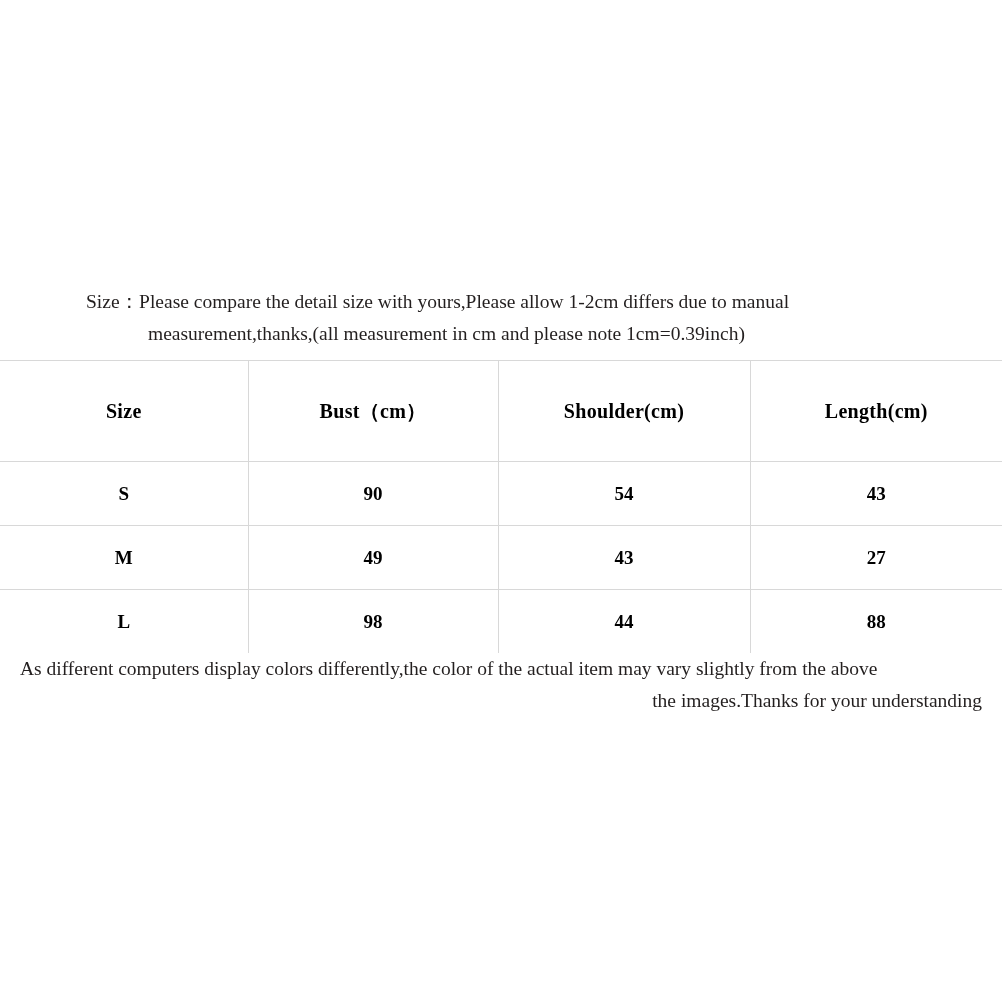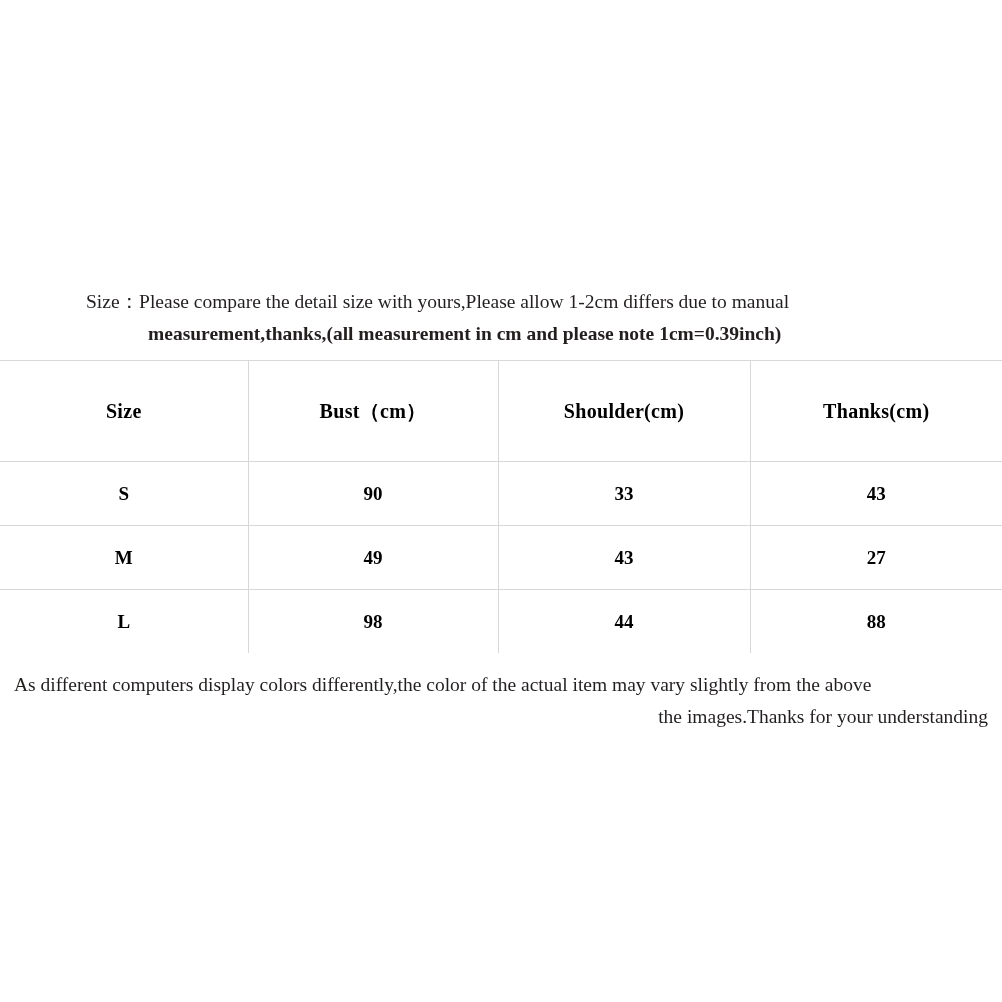--- a/index.html
+++ b/index.html
@@ -37,21 +37,20 @@
   }
   .intro .intro-line {
     display: block;
     text-align: left;
   }
   .intro .intro-line-1 {
     text-indent: 26px;
   }
   .intro .intro-line-2 {
     text-indent: 88px;
-    font-weight: bold;
   }
   table.size-table {
     width: 1002px;
     border-collapse: collapse;
     margin-top: 10px;
     table-layout: fixed;
   }
   table.size-table col.c0 { width: 248px; }
   table.size-table col.c1 { width: 250px; }
   table.size-table col.c2 { width: 252px; }
@@ -79,22 +78,22 @@
     border-left: none;
   }
   table.size-table tr td:last-child,
   table.size-table tr th:last-child {
     border-right: none;
   }
   table.size-table tbody tr:last-child td {
     border-bottom: none;
   }
   .footnote {
-    margin-top: 16px;
-    padding: 0 14px;
+    margin-top: 0;
+    padding: 0 20px;
     font-size: 19.5px;
     line-height: 32px;
     color: #231f1f;
   }
   .footnote .fn-line-1 {
     display: block;
     text-align: left;
   }
   .footnote .fn-line-2 {
     display: block;
@@ -117,28 +116,28 @@
         <col class="c0">
           <col class="c1">
           <col class="c2">
           <col class="c3">
       </colgroup>
       <thead>
         <tr>
           <th>Size</th>
           <th>Bust（cm）</th>
           <th>Shoulder(cm)</th>
-          <th>Thanks(cm)</th>
+          <th>Length(cm)</th>
         </tr>
       </thead>
       <tbody>
         <tr>
           <td>S</td>
           <td>90</td>
-          <td>33</td>
+          <td>54</td>
           <td>43</td>
         </tr>
         <tr>
           <td>M</td>
           <td>49</td>
           <td>43</td>
           <td>27</td>
         </tr>
         <tr>
           <td>L</td>

